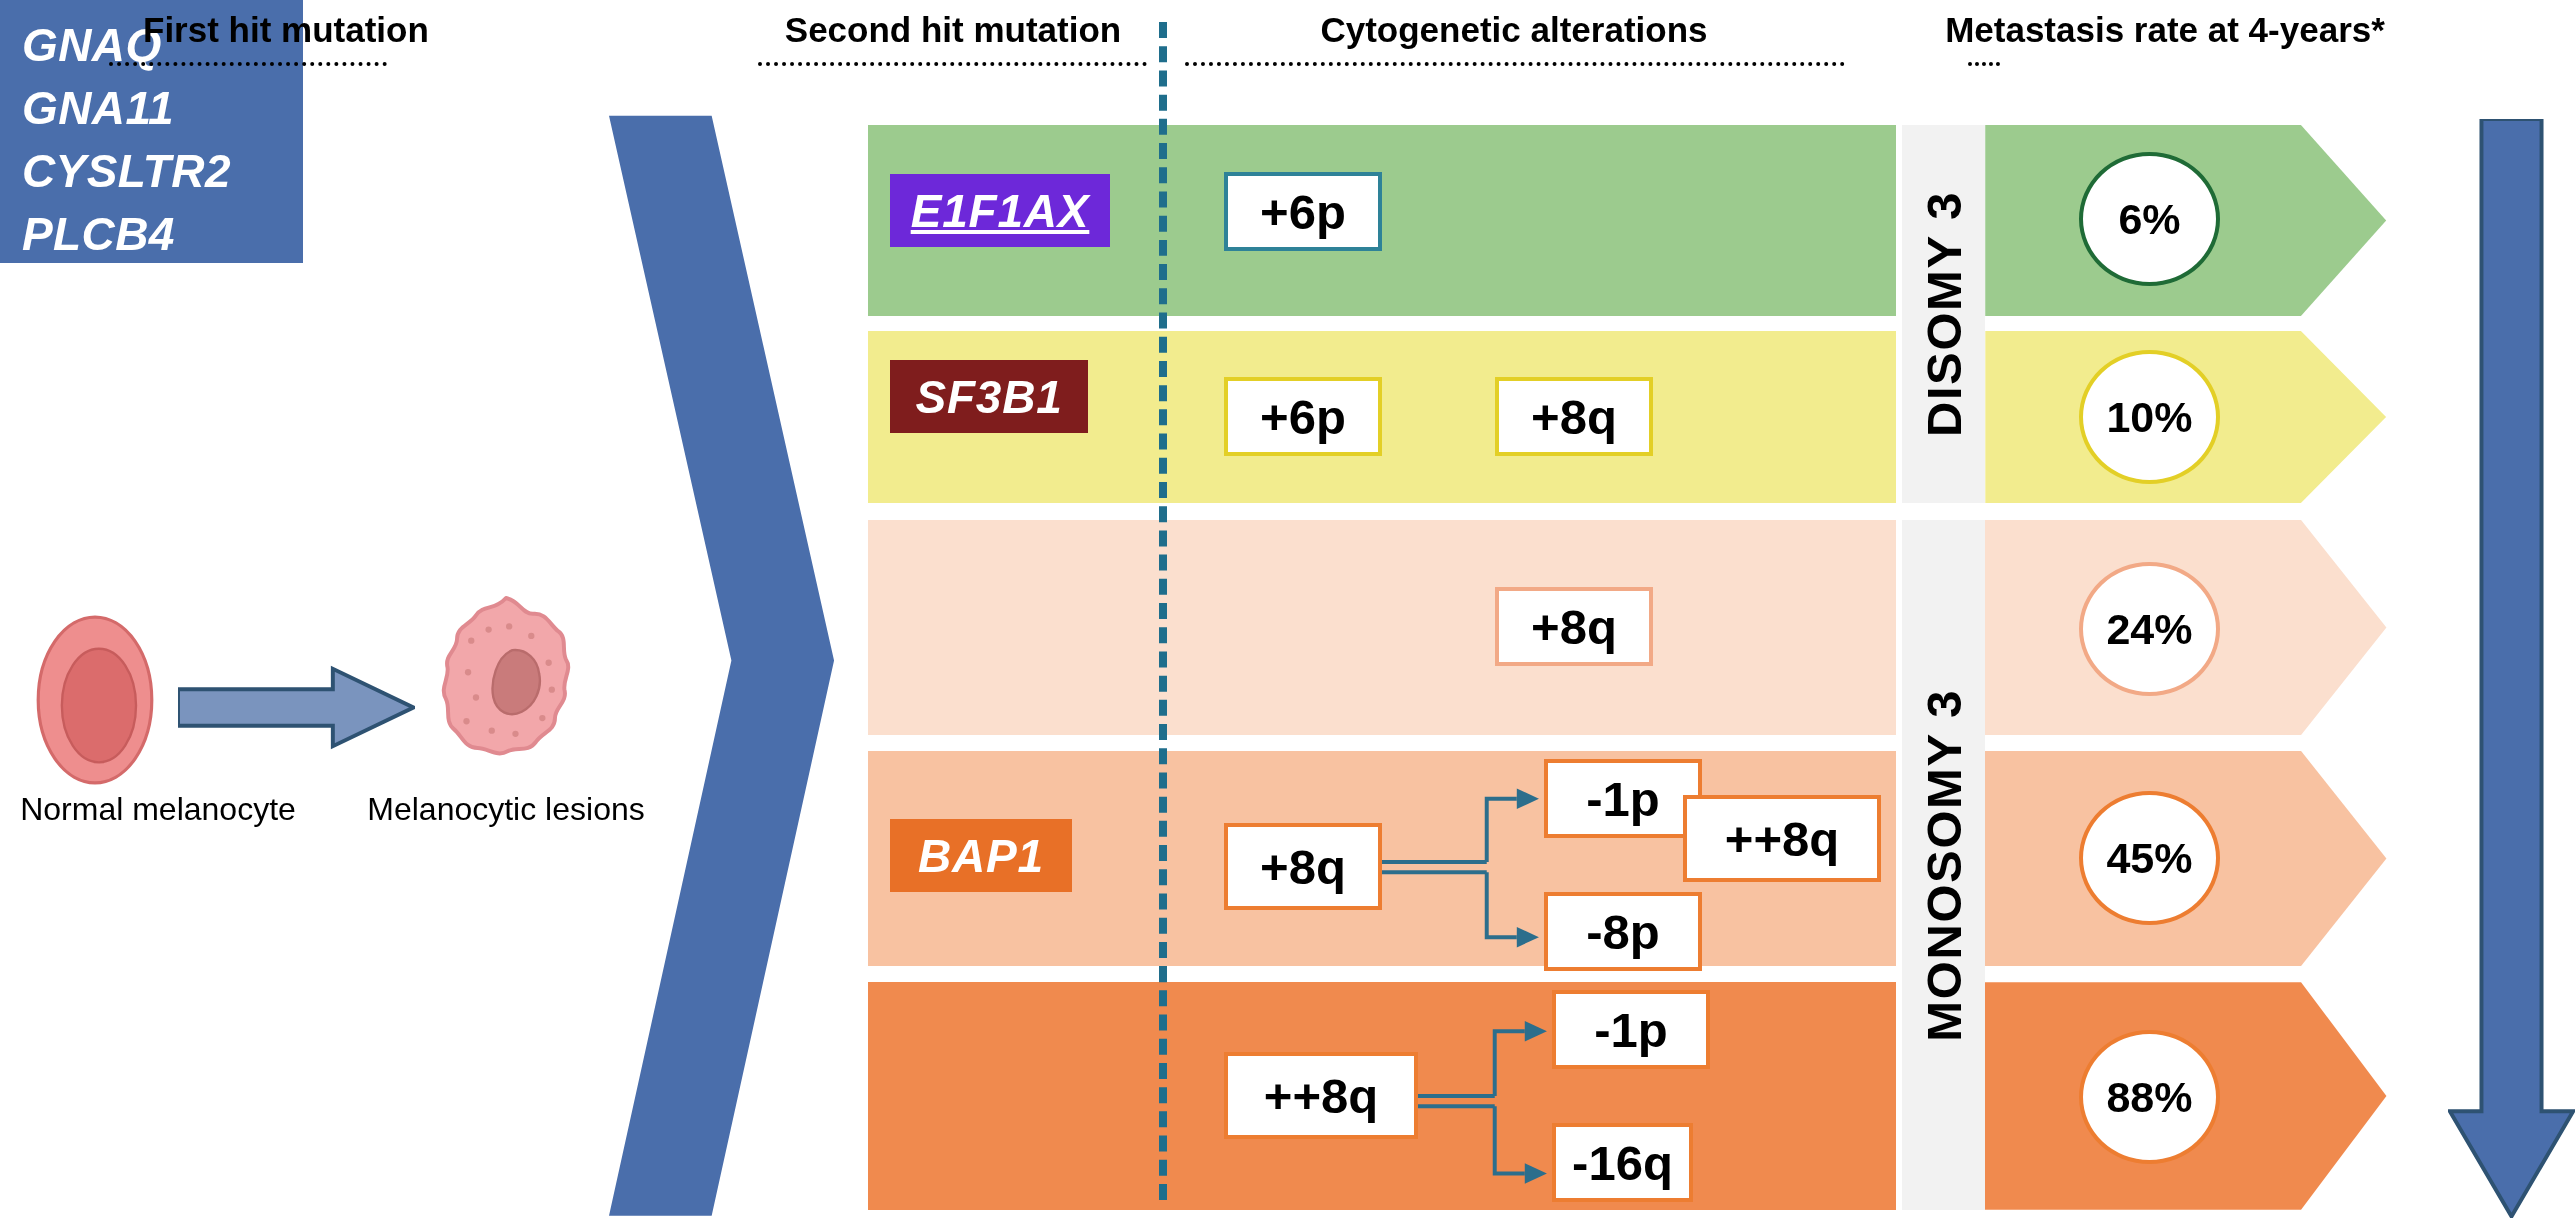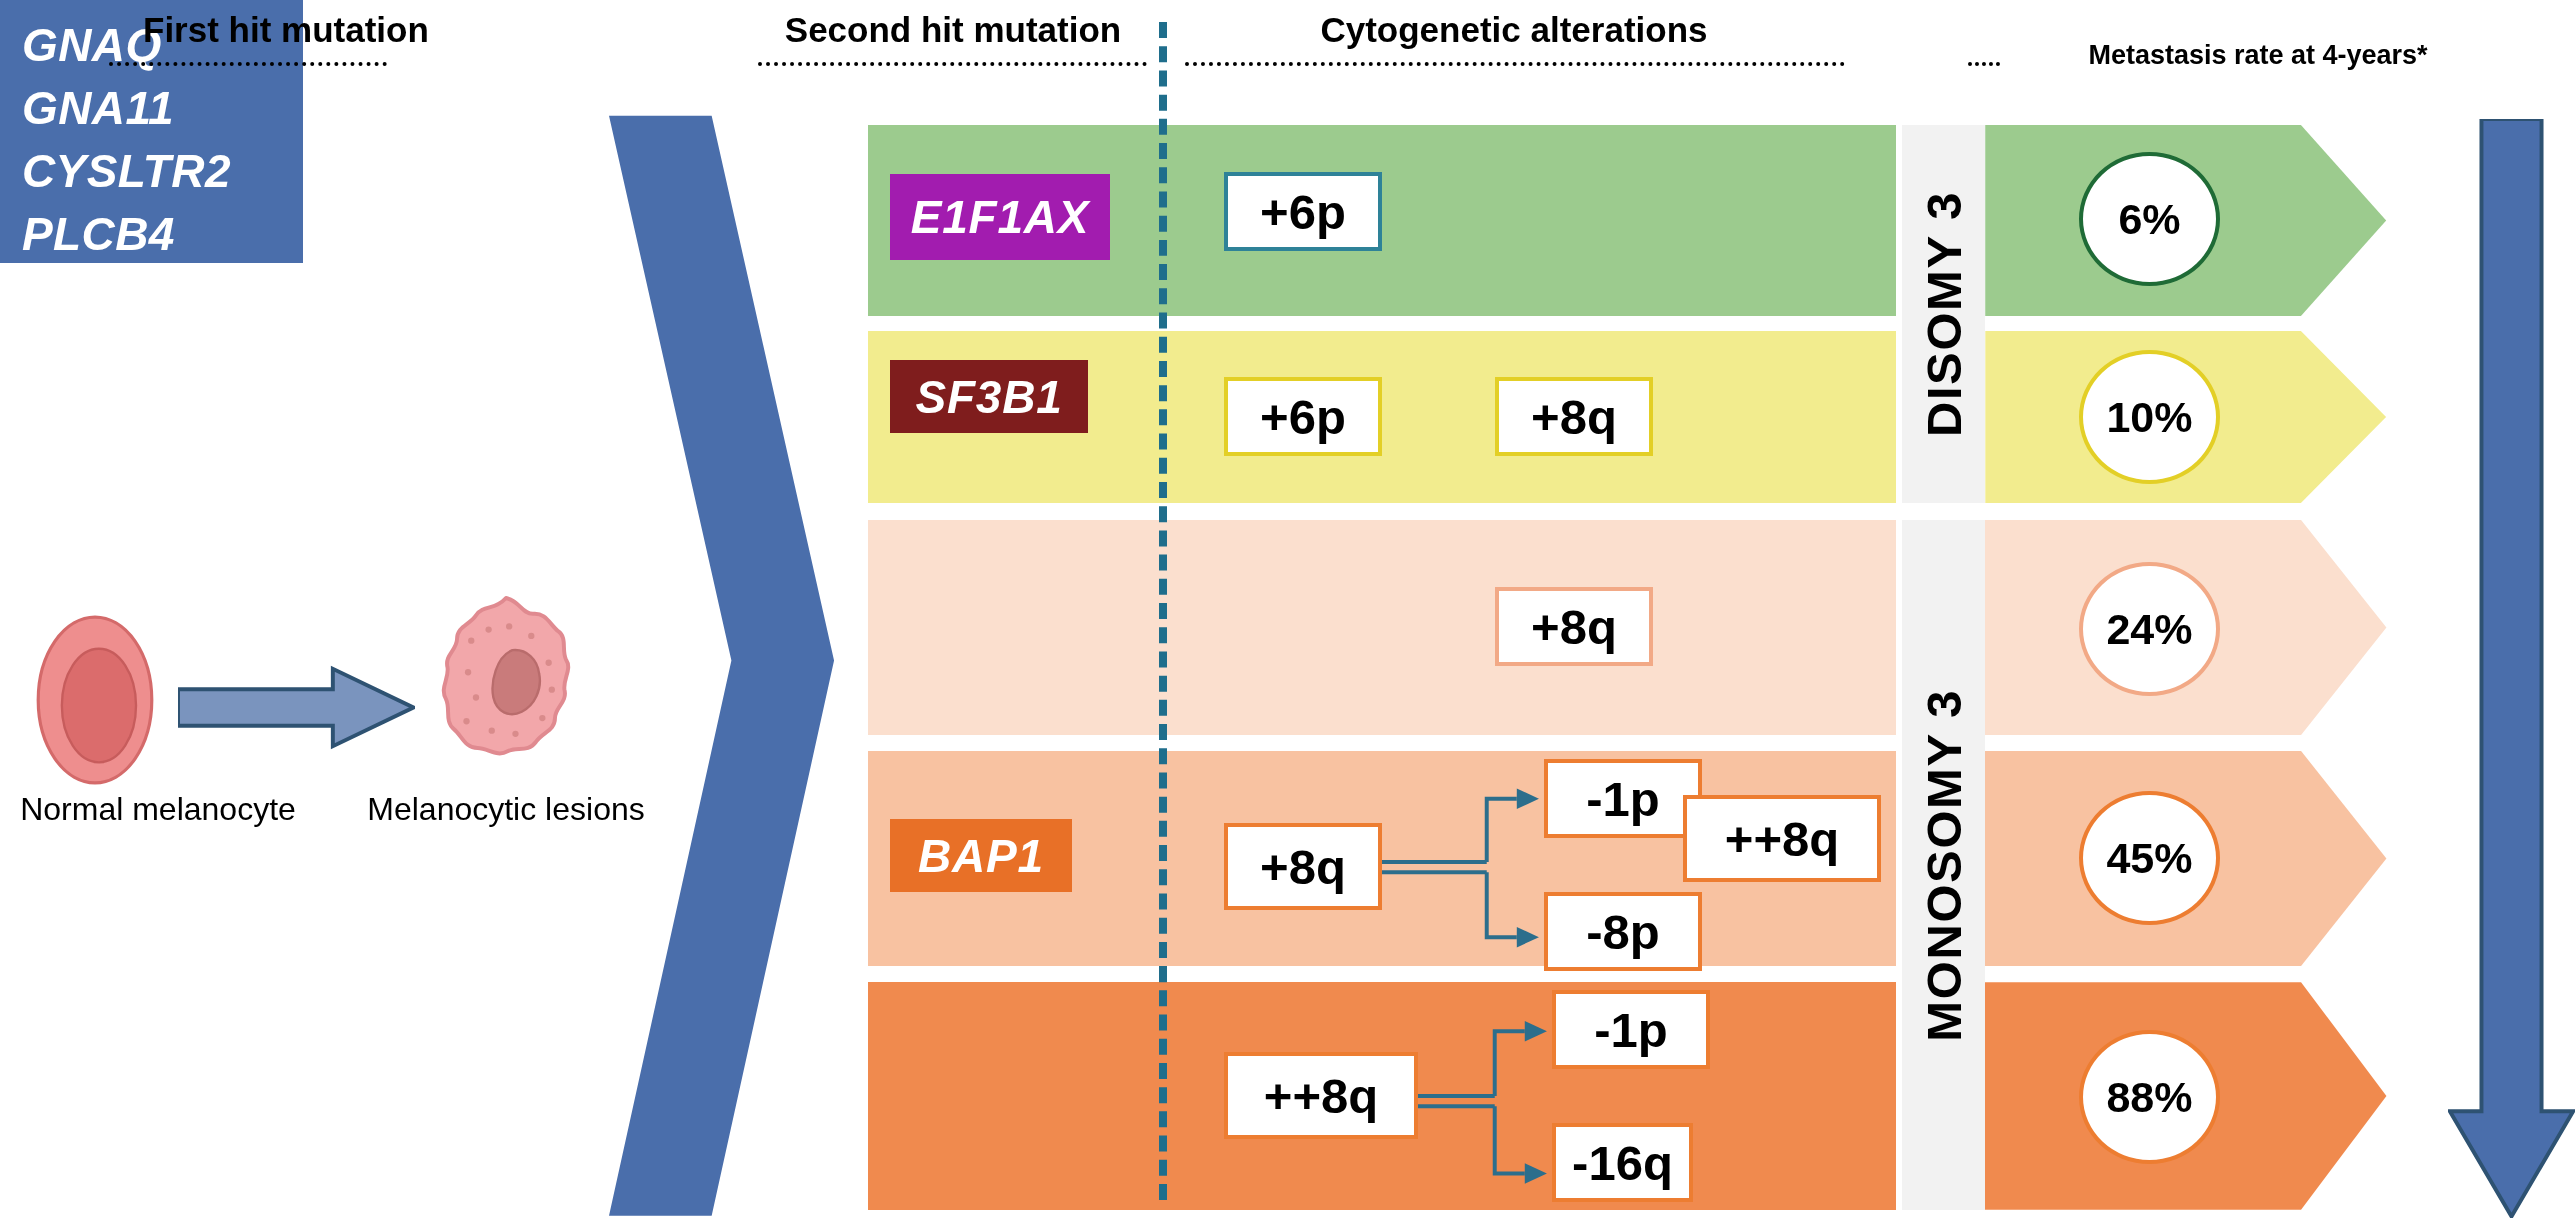--- a/index.html
+++ b/index.html
@@ -55,21 +55,21 @@
 
 <div class="colhead" style="left:111px;top:9.5px;width:277px;font-size:35px;margin-left:32px;">First hit mutation</div>
 <div class="hdr-rule" style="left:109px;top:62px;width:278px;"></div>
 
 <div class="colhead" style="left:759px;top:9.5px;width:388px;font-size:35px;">Second hit mutation</div>
 <div class="hdr-rule" style="left:758px;top:62px;width:389px;"></div>
 
 <div class="colhead" style="left:1186px;top:9.5px;width:656px;font-size:35px;">Cytogenetic alterations</div>
 <div class="hdr-rule" style="left:1185px;top:62px;width:660px;"></div>
 
-<div class="colhead" style="left:1981px;top:9.5px;width:554px;font-size:27px;margin-top:30px;">Metastasis rate at 4-years*</div>
+<div class="colhead" style="left:1888px;top:9.5px;width:554px;font-size:35px;">Metastasis rate at 4-years*</div>
 <div class="hdr-rule" style="left:1968px;top:62px;width:32px;"></div>
 
 <div id="gene-box">
   <div class="gene">GNAQ</div>
   <div class="gene">GNA11</div>
   <div class="gene">CYSLTR2</div>
   <div class="gene">PLCB4</div>
 </div>
 
 <svg class="abs" style="left:24px;top:609px;" width="142" height="182" viewBox="0 0 180 230">
@@ -108,21 +108,21 @@
 </svg>
 
 <div class="cell-label" style="left:0px;top:791px;width:316px;">Normal melanocyte</div>
 <div class="cell-label" style="left:332px;top:791px;width:348px;">Melanocytic  lesions</div>
 
 <svg class="abs" style="left:609px;top:115px;" width="229" height="1103" viewBox="0 0 290 1395">
   <polygon points="0,0 130,0 285,690 130,1393 0,1393 155,690" fill="#4A6EAB"></polygon>
 </svg>
 
 <div class="row" style="top:125px;height:191px;width:1028px;background:#9CCB8E;"></div>
-<div class="gene-tag" style="left:890px;top:174px;width:220px;height:86px;background:#a21caf;">
+<div class="gene-tag" style="left:890px;top:174px;width:220px;height:73px;background:#6d28d9;text-decoration:underline;">
   <span>E1F1AX</span>
 </div>
 <div class="cyto" style="left:1224px;top:172px;width:158px;height:79px;border:4.7px solid #2E8298;">
   <span>+6p</span>
 </div>
 
 <div class="row" style="top:331px;height:172px;width:1028px;background:#F2EC8E;"></div>
 <div class="gene-tag" style="left:890px;top:360px;width:198px;height:73px;background:#7f1d1d;">
   <span>SF3B1</span>
 </div>

